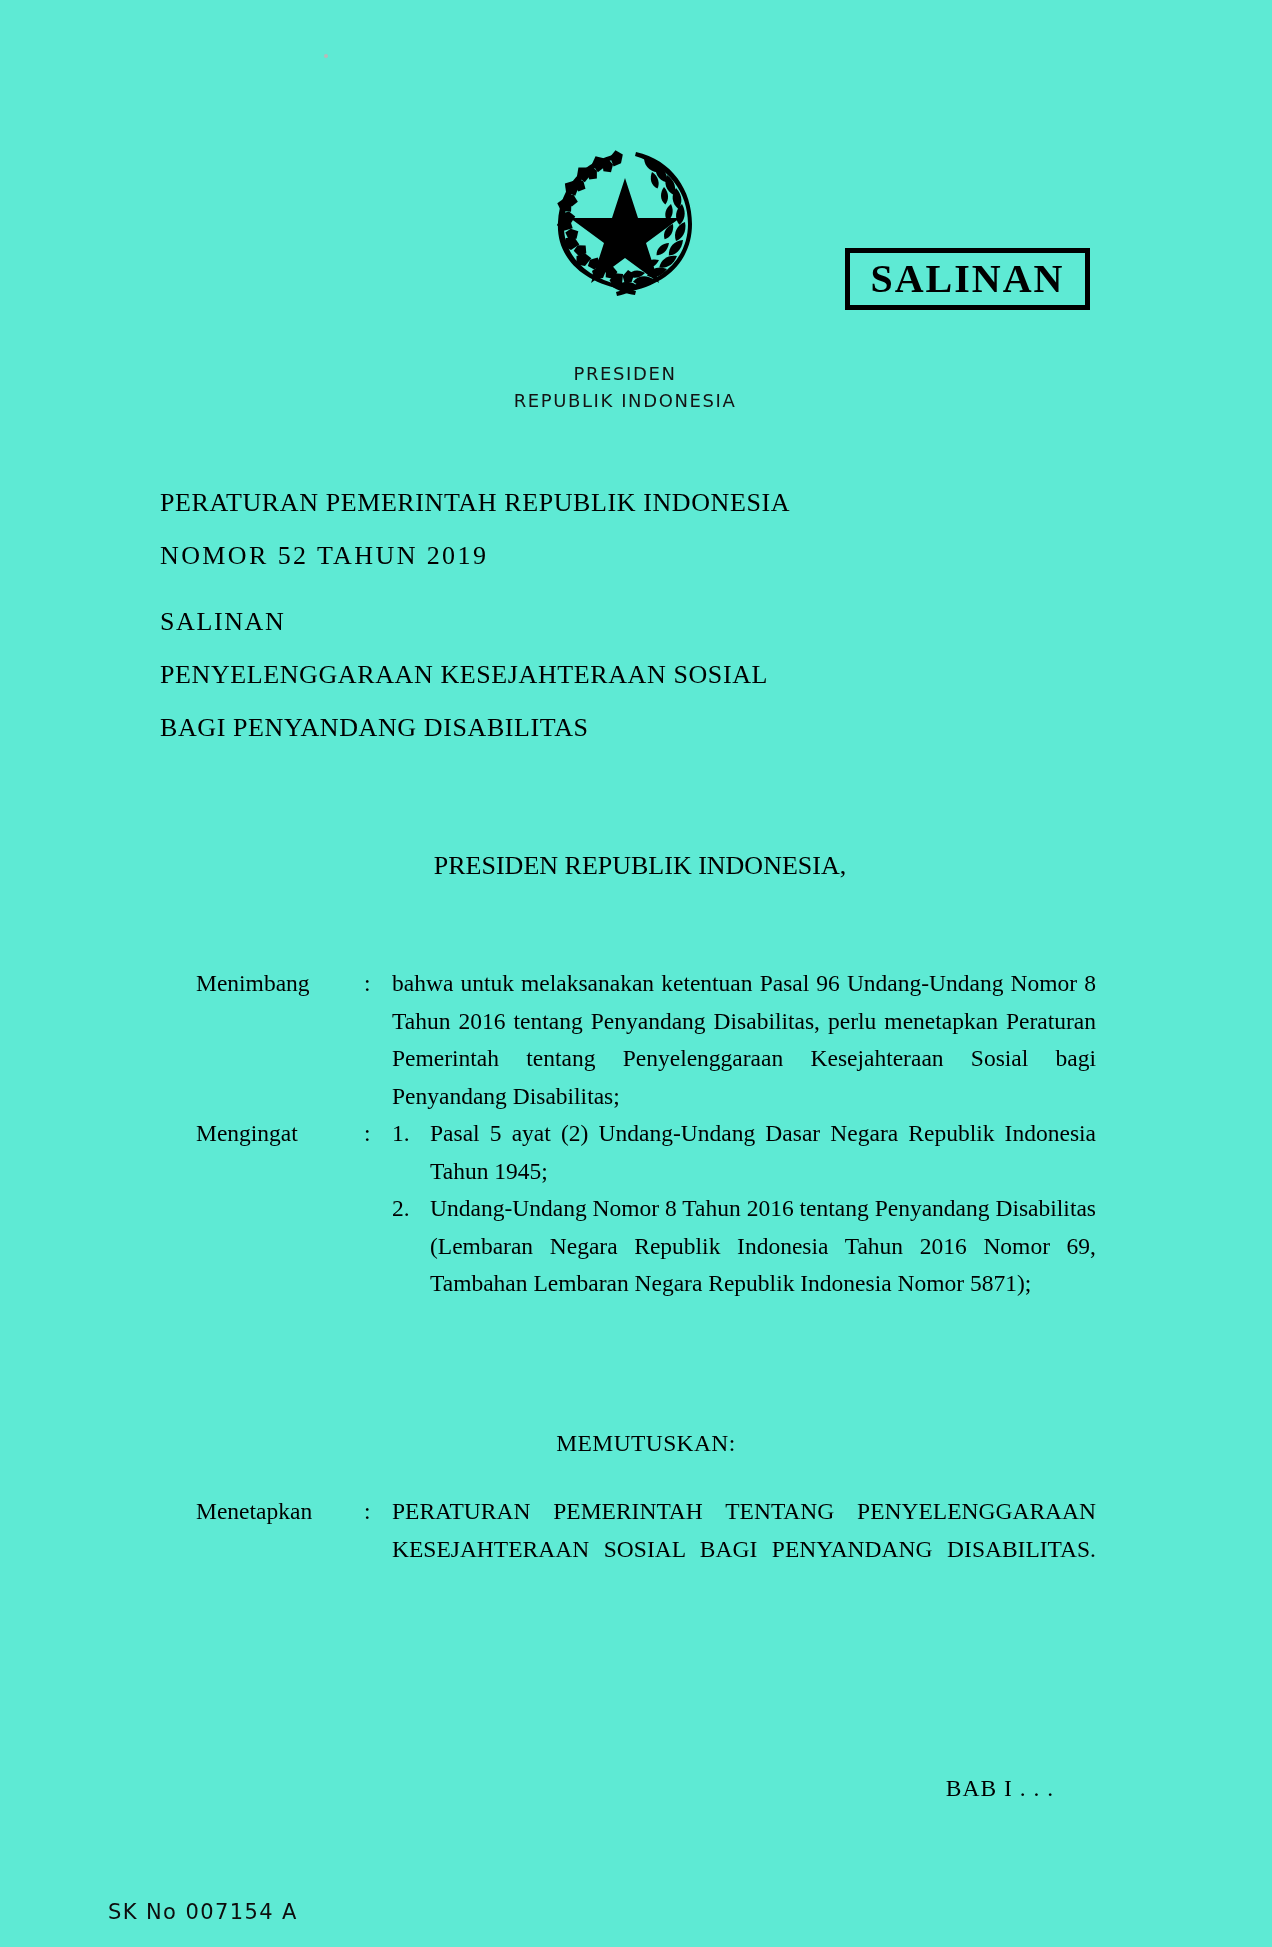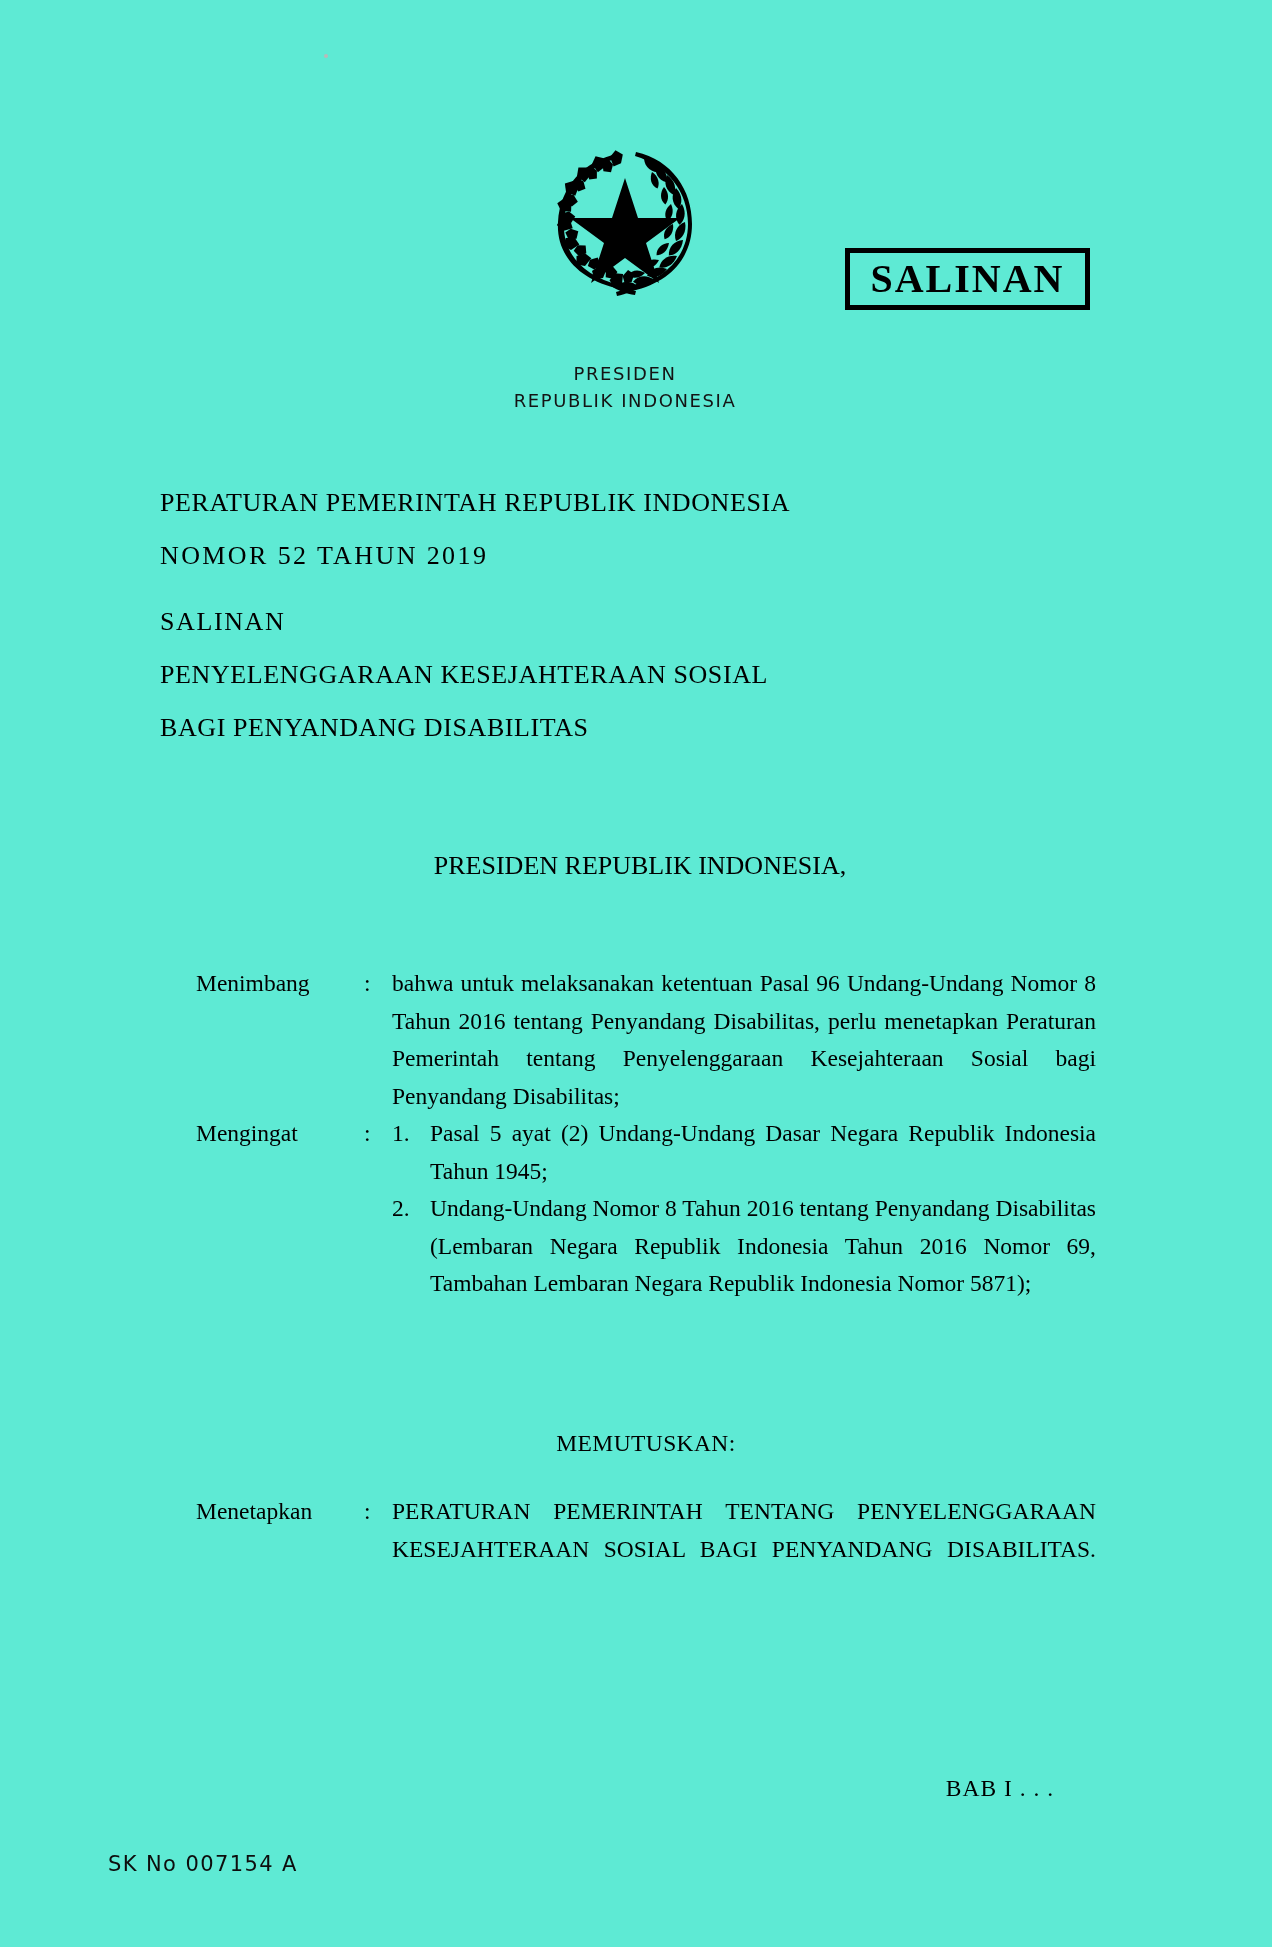--- a/index.html
+++ b/index.html
@@ -186,21 +186,21 @@
     left: 900px;
     top: 1775px;
     width: 200px;
     text-align: center;
     font-size: 23.5px;
     letter-spacing: 1px;
   }
   .sk-code {
     position: absolute;
     left: 108px;
-    top: 1852px;
+    top: 1900px;
     font-family: "DejaVu Sans", "Liberation Sans", sans-serif;
     font-size: 21px;
     letter-spacing: 1.4px;
     color: #0d0d0d;
   }
 </style>
 </head>
 <body>
 
 <div class="page">

